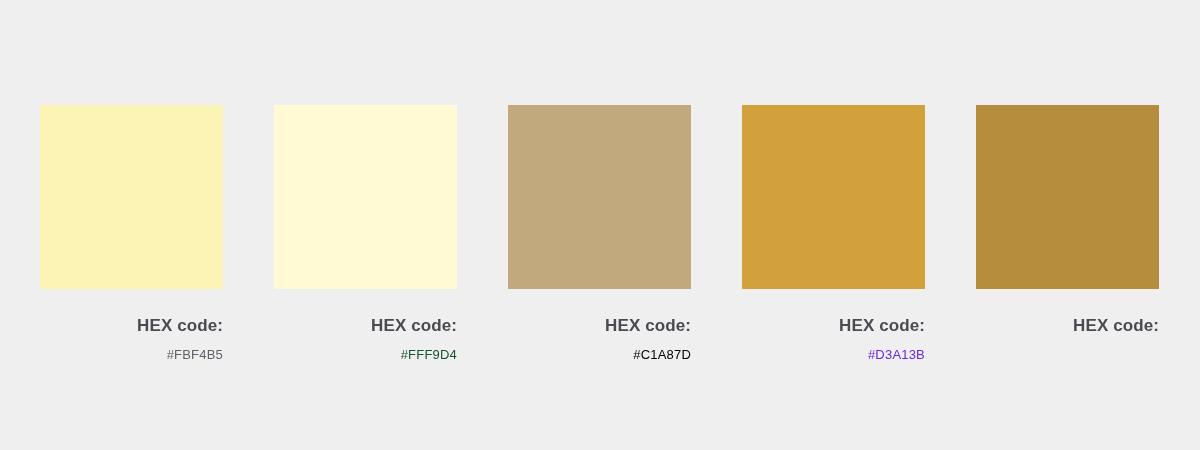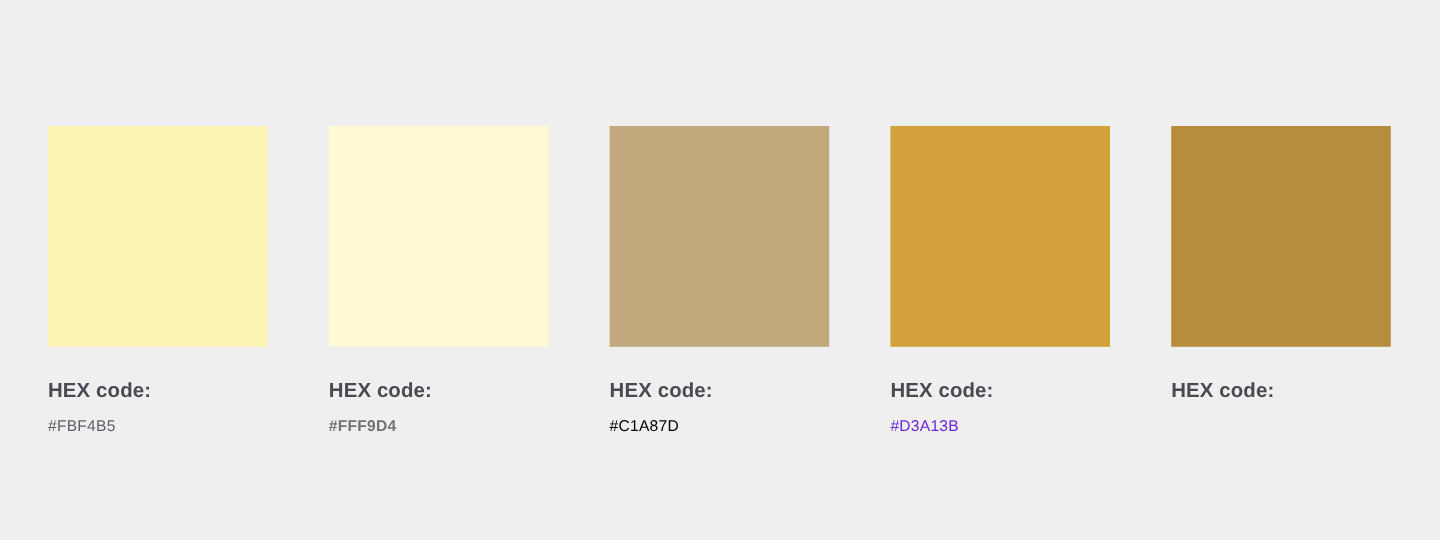--- a/index.html
+++ b/index.html
@@ -1,15 +1,15 @@
 <!DOCTYPE html>
 <html><head>
 <meta charset="utf-8">
 <style>
-  * { box-sizing: border-box; margin: 0; padding: 0; }
+  * { box-sizing: border-box; margin: 0; padding: 0; text-align: right; }
 
   html, body {
     width: 1200px;
     height: 450px;
     overflow: hidden;
   }
 
   body {
     background: #efefef;
     font-family: "Liberation Sans", "DejaVu Sans", sans-serif;
@@ -68,21 +68,21 @@
     <div class="swatch-meta">
       <div class="hex-label" style="color: rgb(74, 74, 82);">HEX code:</div>
       <div class="hex-value" style="color: rgb(95, 95, 104);">#FBF4B5</div>
     </div>
   </div>
 
   <div class="swatch-card" style="left:274px;">
     <div class="swatch-chip" style="background-color: rgb(255, 249, 212);"></div>
     <div class="swatch-meta">
       <div class="hex-label" style="color: rgb(74, 74, 82);">HEX code:</div>
-      <div class="hex-value" style="color: #737373; font-weight: bold;">#FFF9D4</div>
+      <div class="hex-value" style="color: #14532d;">#FFF9D4</div>
     </div>
   </div>
 
   <div class="swatch-card" style="left:508px;">
     <div class="swatch-chip" style="background-color: rgb(193, 168, 125);"></div>
     <div class="swatch-meta">
       <div class="hex-label" style="color: rgb(74, 74, 82);">HEX code:</div>
       <div class="hex-value" style="color: #000000;">#C1A87D</div>
     </div>
   </div>

